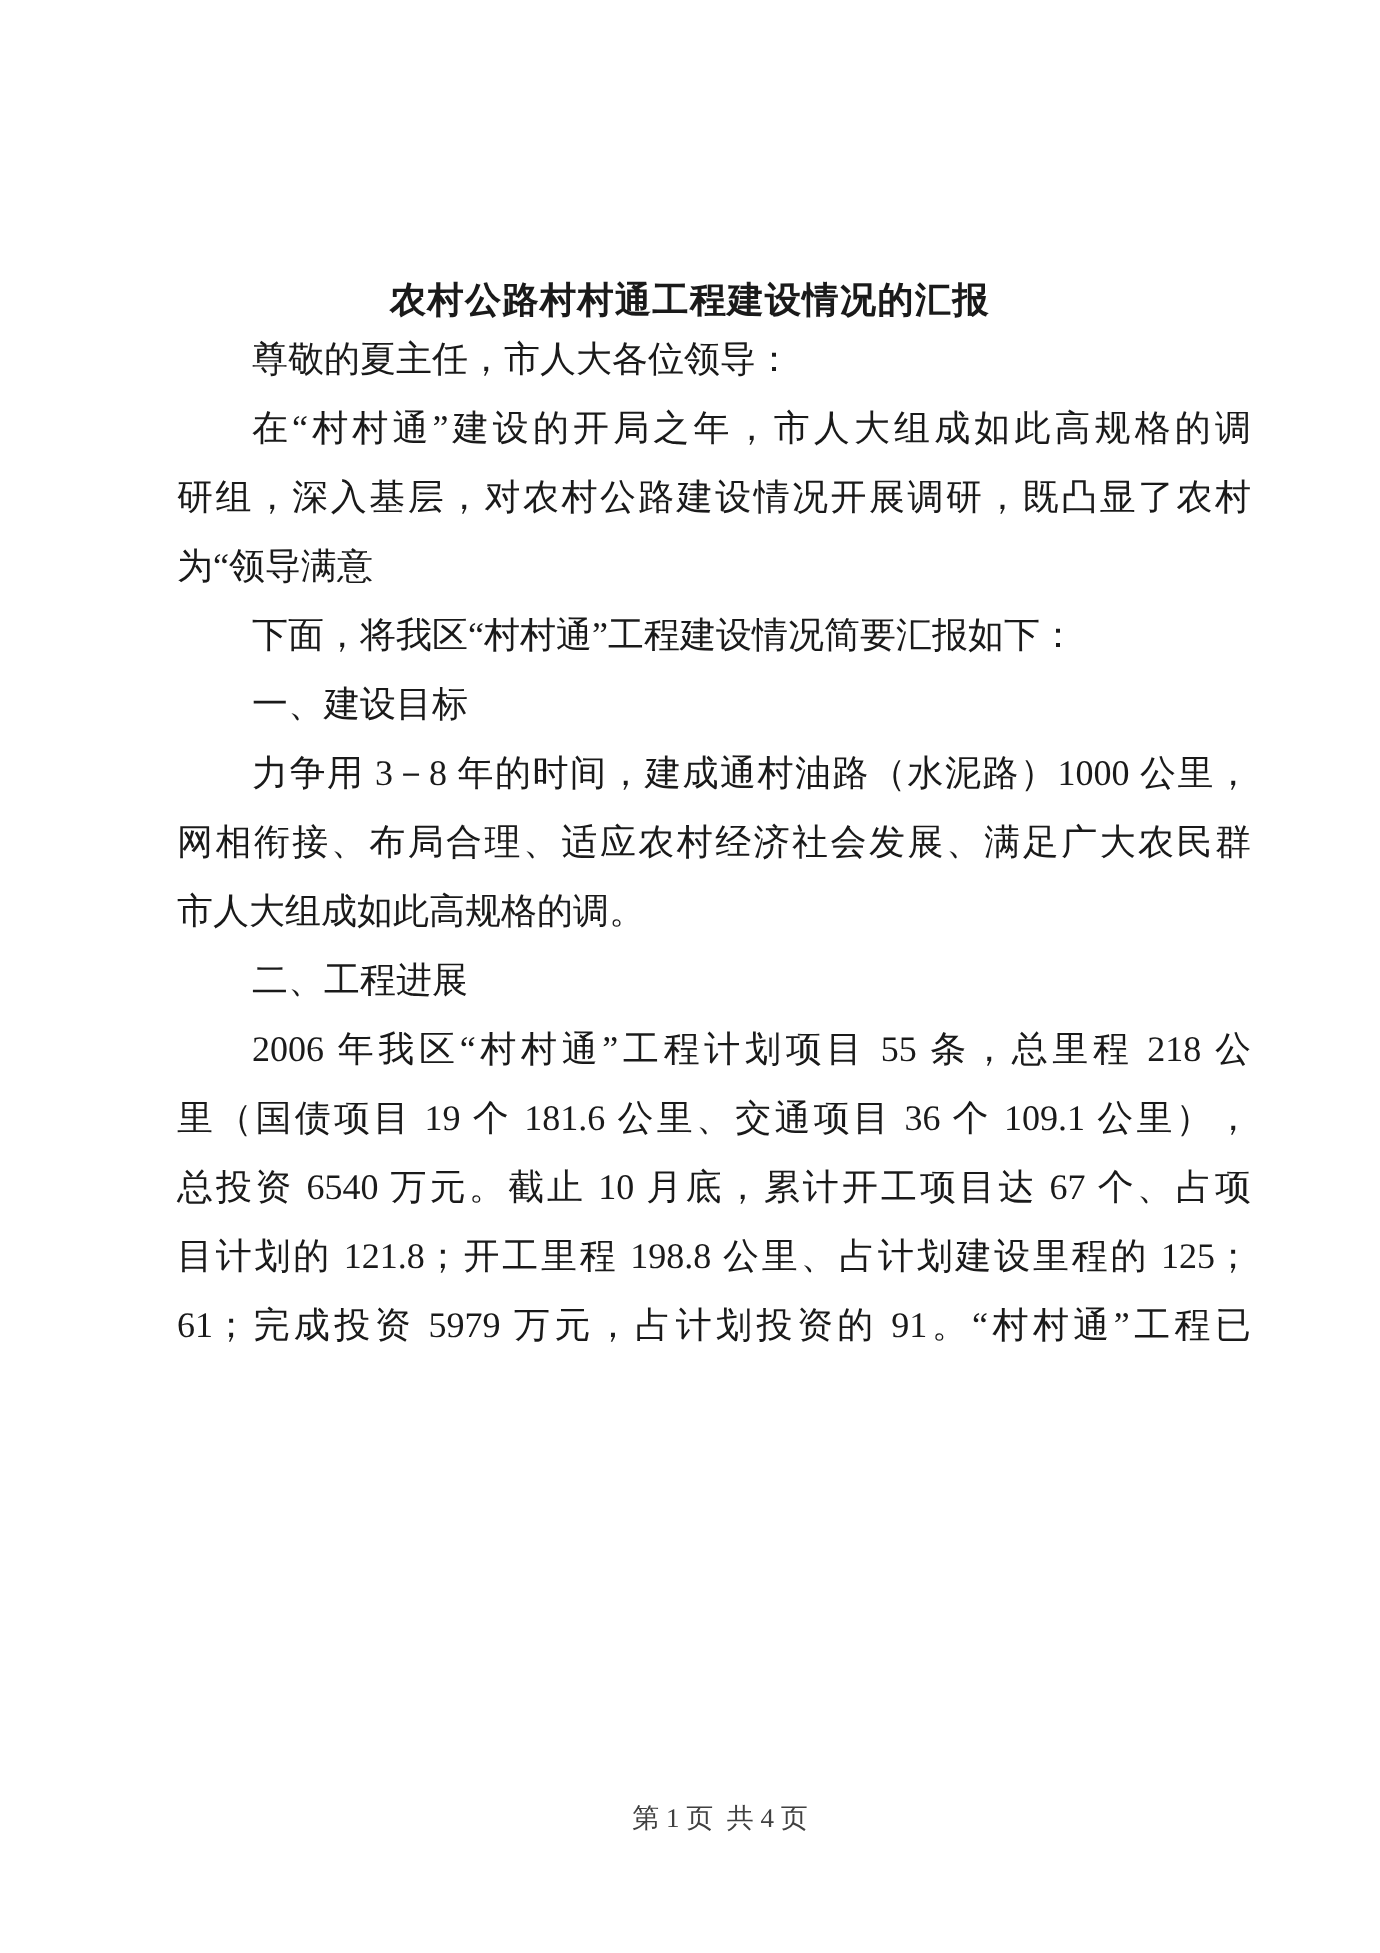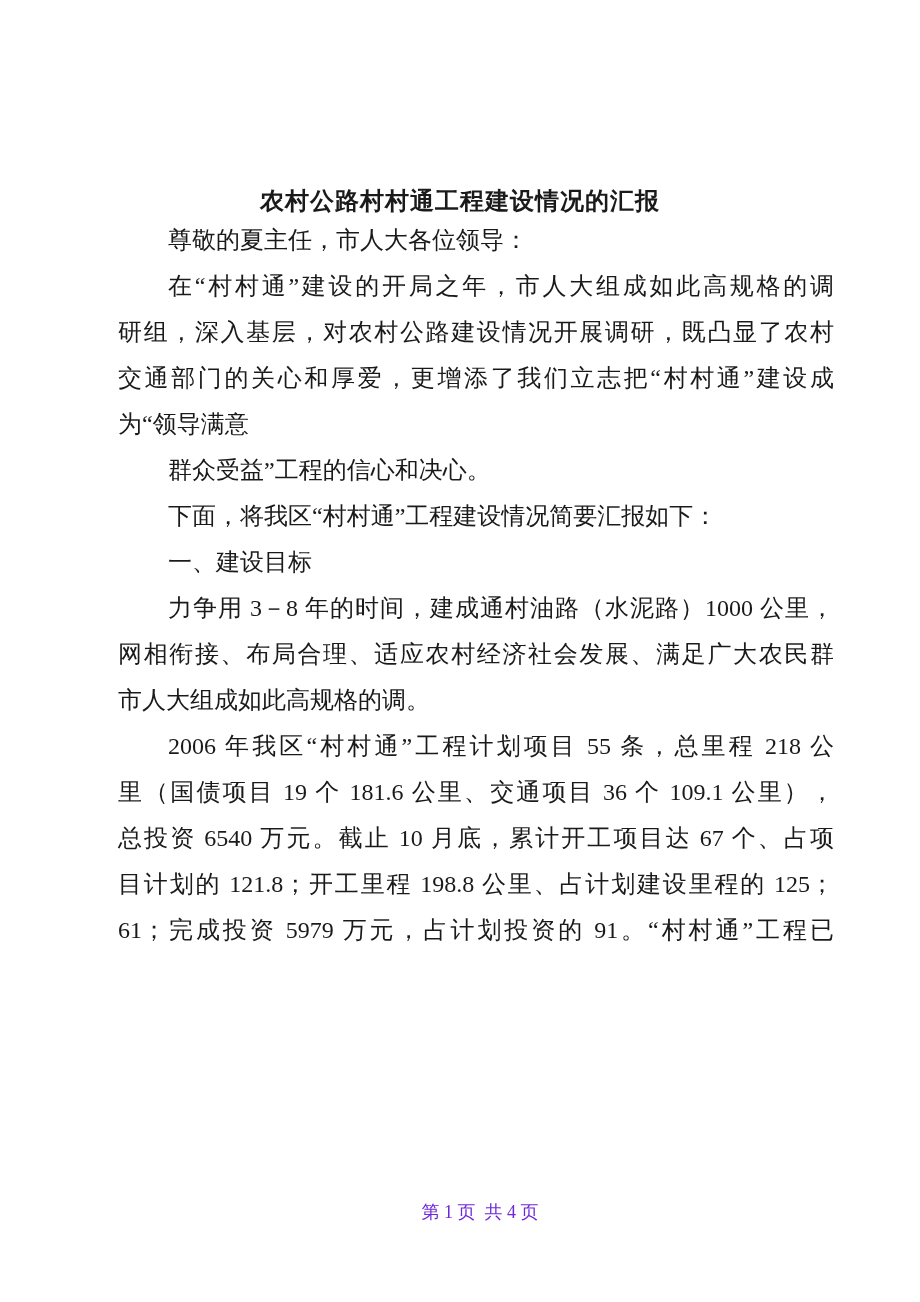--- a/index.html
+++ b/index.html
@@ -48,42 +48,41 @@
     width:666px;
   }
   .page-footer{
     position:absolute;
     top:1200px;left:0;right:0;
     text-align:center;
     text-indent:40px;
     font-size:18px;
     line-height:24px;
     white-space:pre;
-    color:#6d28d9;
+    color:#404040;
   }
 </style>
 </head>
 <body>
 
 <div class="page">
 
   <h1 class="doc-title">农村公路村村通工程建设情况的汇报</h1>
 
   <div class="body-text">
     <div class="ln ind">尊敬的夏主任，市人大各位领导：</div>
     <div class="ln ind j">在“村村通”建设的开局之年，市人大组成如此高规格的调</div>
     <div class="ln j">研组，深入基层，对农村公路建设情况开展调研，既凸显了农村</div>
-    <div class="ln j">交通部门的关心和厚爱，更增添了我们立志把“村村通”建设成</div>
     <div class="ln">为“领导满意</div>
-    <div class="ln ind">群众受益”工程的信心和决心。</div>
     <div class="ln ind">下面，将我区“村村通”工程建设情况简要汇报如下：</div>
     <div class="ln ind">一、建设目标</div>
     <div class="ln ind j">力争用 3－8 年的时间，建成通村油路（水泥路）1000 公里，</div>
     <div class="ln j">网相衔接、布局合理、适应农村经济社会发展、满足广大农民群</div>
     <div class="ln">市人大组成如此高规格的调。</div>
+    <div class="ln ind">二、工程进展</div>
     <div class="ln ind j">2006 年我区“村村通”工程计划项目 55 条，总里程 218 公</div>
     <div class="ln j">里（国债项目 19 个 181.6 公里、交通项目 36 个 109.1 公里），</div>
     <div class="ln j">总投资 6540 万元。截止 10 月底，累计开工项目达 67 个、占项</div>
     <div class="ln j">目计划的 121.8；开工里程 198.8 公里、占计划建设里程的 125；</div>
     <div class="ln j">61；完成投资 5979 万元，占计划投资的 91。“村村通”工程已</div>
   </div>
 
   <div class="page-footer">第 1 页  共 4 页</div>
 
 </div>

